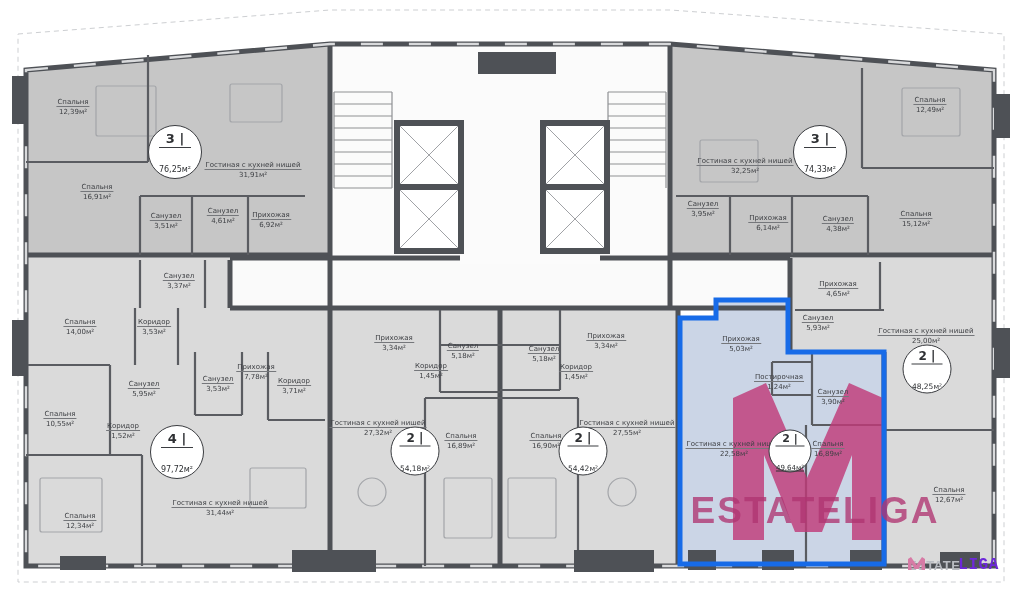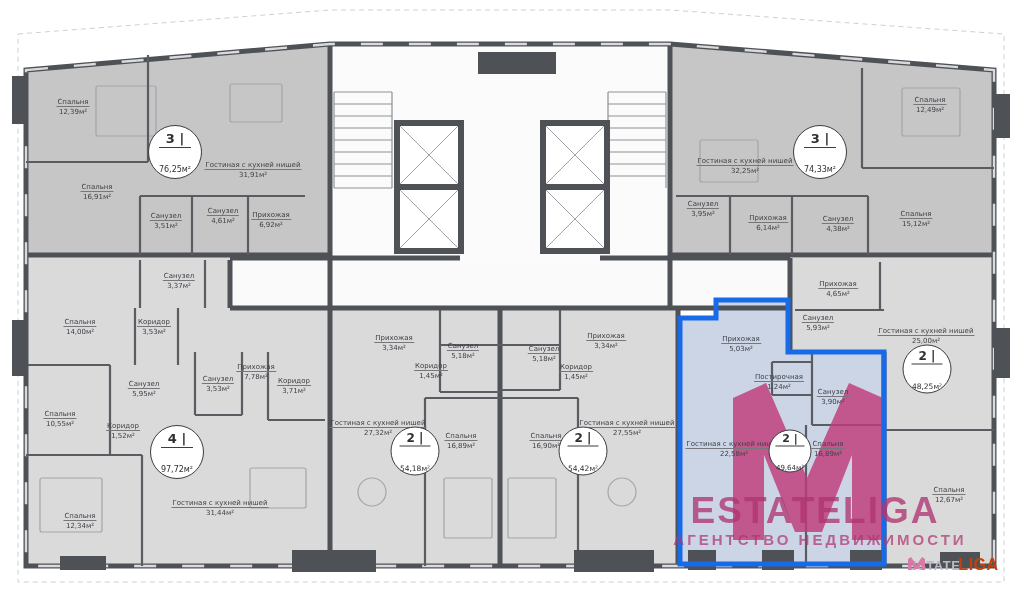--- a/index.html
+++ b/index.html
@@ -12,31 +12,31 @@
   .rarea{font-size:7px;line-height:8px;margin-top:1px;white-space:nowrap;}
   .badge{position:absolute;transform:translate(-50%,-50%);background:#ffffff;border:1.6px solid #3a3c40;
          border-radius:50%;display:flex;flex-direction:column;align-items:center;justify-content:center;
          z-index:4;color:#2e3033;}
   .badge.lg{width:52px;height:52px;}
   .badge.md{width:47px;height:47px;}
   .badge.sm{width:41px;height:41px;}
   .badge-num{font-weight:bold;border-bottom:1.2px solid #3a3c40;padding:0 7px 1px;white-space:nowrap;}
   .lg .badge-num{font-size:13px;} .md .badge-num{font-size:12px;} .sm .badge-num{font-size:11px;}
   .badge-area{margin-top:17px;white-space:nowrap;}
-  .lg .badge-area{font-size:8px;} .md .badge-area{font-size:7.5px;} .sm .badge-area{font-size:7px;}
+  .lg .badge-area{font-size:8px;} .md .badge-area{font-size:7.5px;} .sm .badge-area{font-size:7px;text-decoration:underline;}
   .wm-brand{position:absolute;left:815px;top:511px;transform:translate(-50%,-50%);
             font-family:"Liberation Sans",sans-serif;font-weight:bold;font-size:37px;letter-spacing:2px;
             color:#b03572;opacity:0.78;z-index:6;white-space:nowrap;}
   .wm-sub{position:absolute;left:820px;top:539px;transform:translate(-50%,-50%);
           font-family:"Liberation Sans",sans-serif;font-weight:bold;font-size:15px;letter-spacing:3px;
           color:#b03572;opacity:0.72;z-index:6;white-space:nowrap;}
   .footer-logo{position:absolute;left:908px;top:556px;z-index:7;display:flex;align-items:center;gap:2px;}
   .fl-estate{font-family:"Liberation Sans",sans-serif;font-weight:bold;font-size:13px;color:#b9bcc2;
              letter-spacing:0.5px;margin-right:-4px;}
-  .fl-liga{font-family:Liberation Sans, sans-serif;font-weight:bold;font-size:16px;color:#c2410c;
+  .fl-liga{font-family:Liberation Mono, monospace;font-weight:bold;font-size:16px;color:#6d28d9;
            letter-spacing:0.5px;}
 </style>
 </head>
 <body>
 
 <div id="stage">
 
   <svg width="1023" height="590" viewBox="0 0 1023 590">
 
     <path d="M18,34 L330,10 L670,10 L1004,34 L1004,582 L18,582 Z" fill="none" stroke="#cdcfd2" stroke-width="1" stroke-dasharray="5 4"></path>
@@ -326,21 +326,20 @@
   <div class="badge sm" style="left:790px;top:451px">
       <div class="badge-num">2 |</div>
       <div class="badge-area">49,64м²</div>
     </div>
   <div class="badge md" style="left:927px;top:369px">
       <div class="badge-num">2 |</div>
       <div class="badge-area">48,25м²</div>
     </div>
 
   <div class="wm-brand">ESTATELIGA</div>
-  <div class="wm-sub">АГЕНТСТВО НЕДВИЖИМОСТИ</div>
 
   <div class="footer-logo">
     <svg width="17" height="14" viewBox="0 0 17 14">
       <path d="M0,14 L0,3 L3,1 L8.5,9 L14,1 L17,3 L17,14 L13.5,14 L13.5,7 L10.5,13 L6.5,13 L3.5,7 L3.5,14 Z" fill="#d77aa5"></path>
     </svg>
     <span class="fl-estate">ESTATE</span>
     <span class="fl-liga">LIGA</span>
   </div>
 
 </div>

